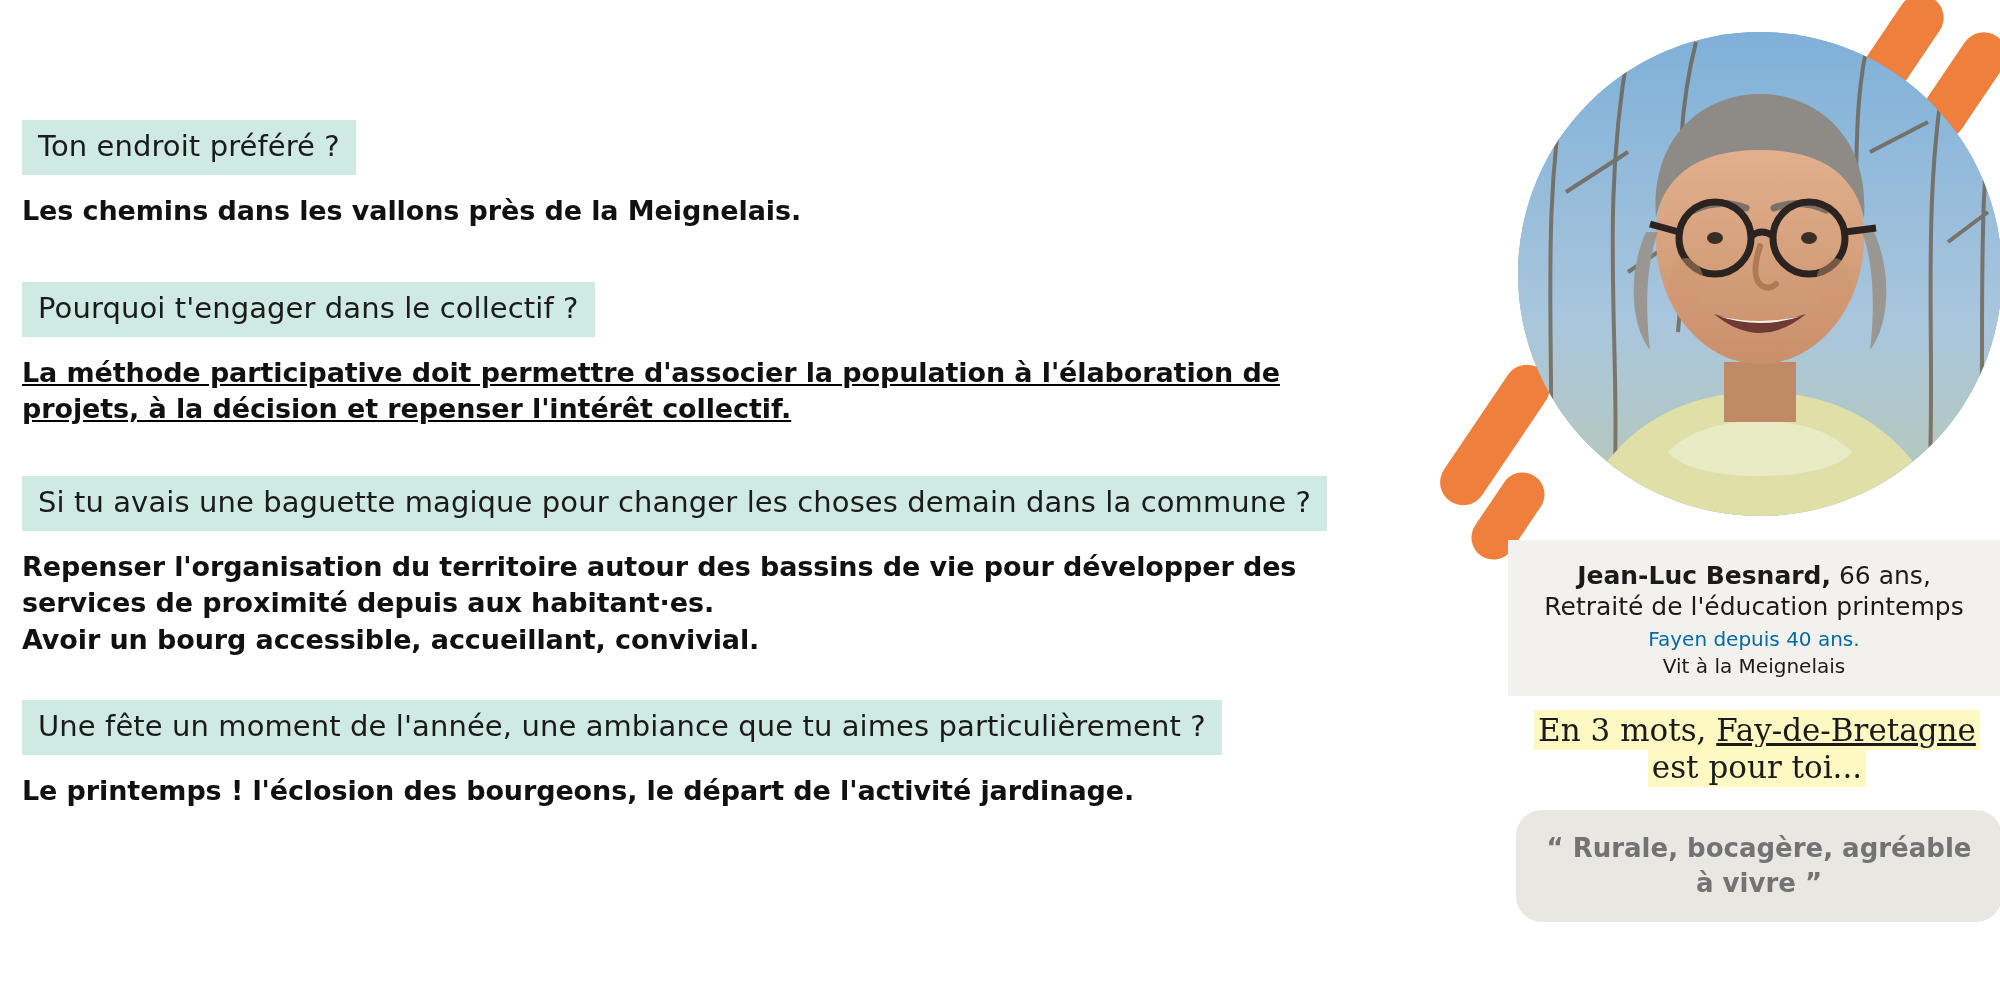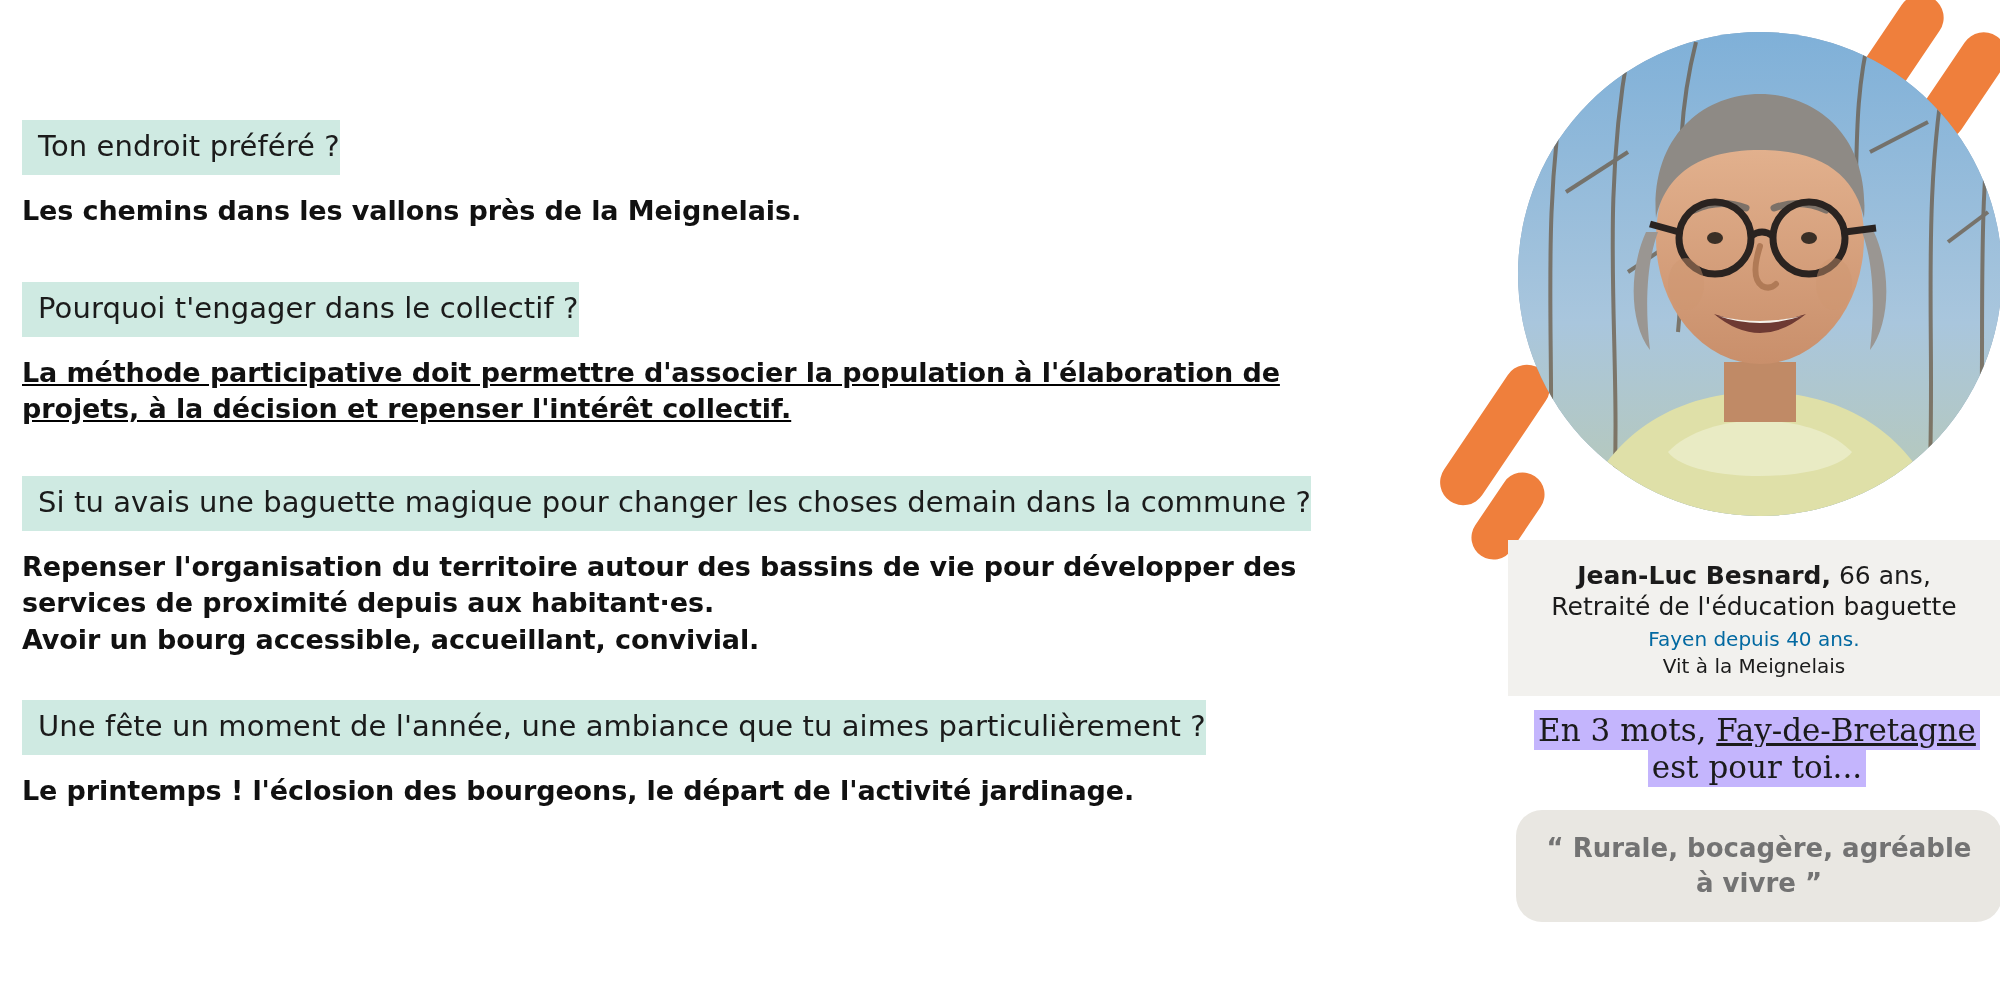--- a/index.html
+++ b/index.html
@@ -33,21 +33,21 @@
   
   .qa-block {
     margin-bottom: 40px;
   }
   .question {
     display: inline-block;
     background: #cfeae2;
     color: #1b1b1b;
     font-size: 29px;
     line-height: 1.28;
-    padding: 8px 0 10px 16px;
+    padding: 8px 16px 10px 16px;
     font-family: "DejaVu Sans", sans-serif;
     font-weight: 400;
     letter-spacing: 0.1px;
   }
   .answer {
     margin-top: 18px;
     font-size: 27px;
     font-weight: bold;
     color: #111111;
     line-height: 1.35;
@@ -156,21 +156,21 @@
     left: 40px;
     top: 712px;
     width: 474px;
     text-align: center;
     font-family: "DejaVu Serif", serif;
     font-size: 31px;
     color: #1b1b1b;
     line-height: 1.18;
   }
   .three-words .hl {
-    background: #c4b5fd;
+    background: #fef9c3;
     padding: 2px 4px;
   }
   .three-words u { text-decoration: underline; }
 
   .quote-bubble {
     position: absolute;
     left: 36px;
     top: 810px;
     width: 486px;
     min-height: 112px;
@@ -297,21 +297,21 @@
 
         <ellipse cx="168" cy="252" rx="18" ry="26" fill="#cf9670" opacity="0.45"></ellipse>
         <ellipse cx="316" cy="252" rx="18" ry="26" fill="#cf9670" opacity="0.45"></ellipse>
       </svg>
     </div>
 
     <div class="ident">
       <div class="l1">
         <b>Jean-Luc Besnard,</b><span> 66 ans,</span>
       </div>
-      <div class="l2">Retraité de l'éducation baguette</div>
+      <div class="l2">Retraité de l'éducation printemps</div>
       <div class="l3">Fayen depuis 40 ans.</div>
       <div class="l4">Vit à la Meignelais</div>
     </div>
 
     <div class="three-words">
       <span class="hl"><span>En 3 mots, </span><u>Fay-de-Bretagne</u></span><br>
       <span class="hl">est pour toi...</span>
     </div>
 
     <div class="quote-bubble">

